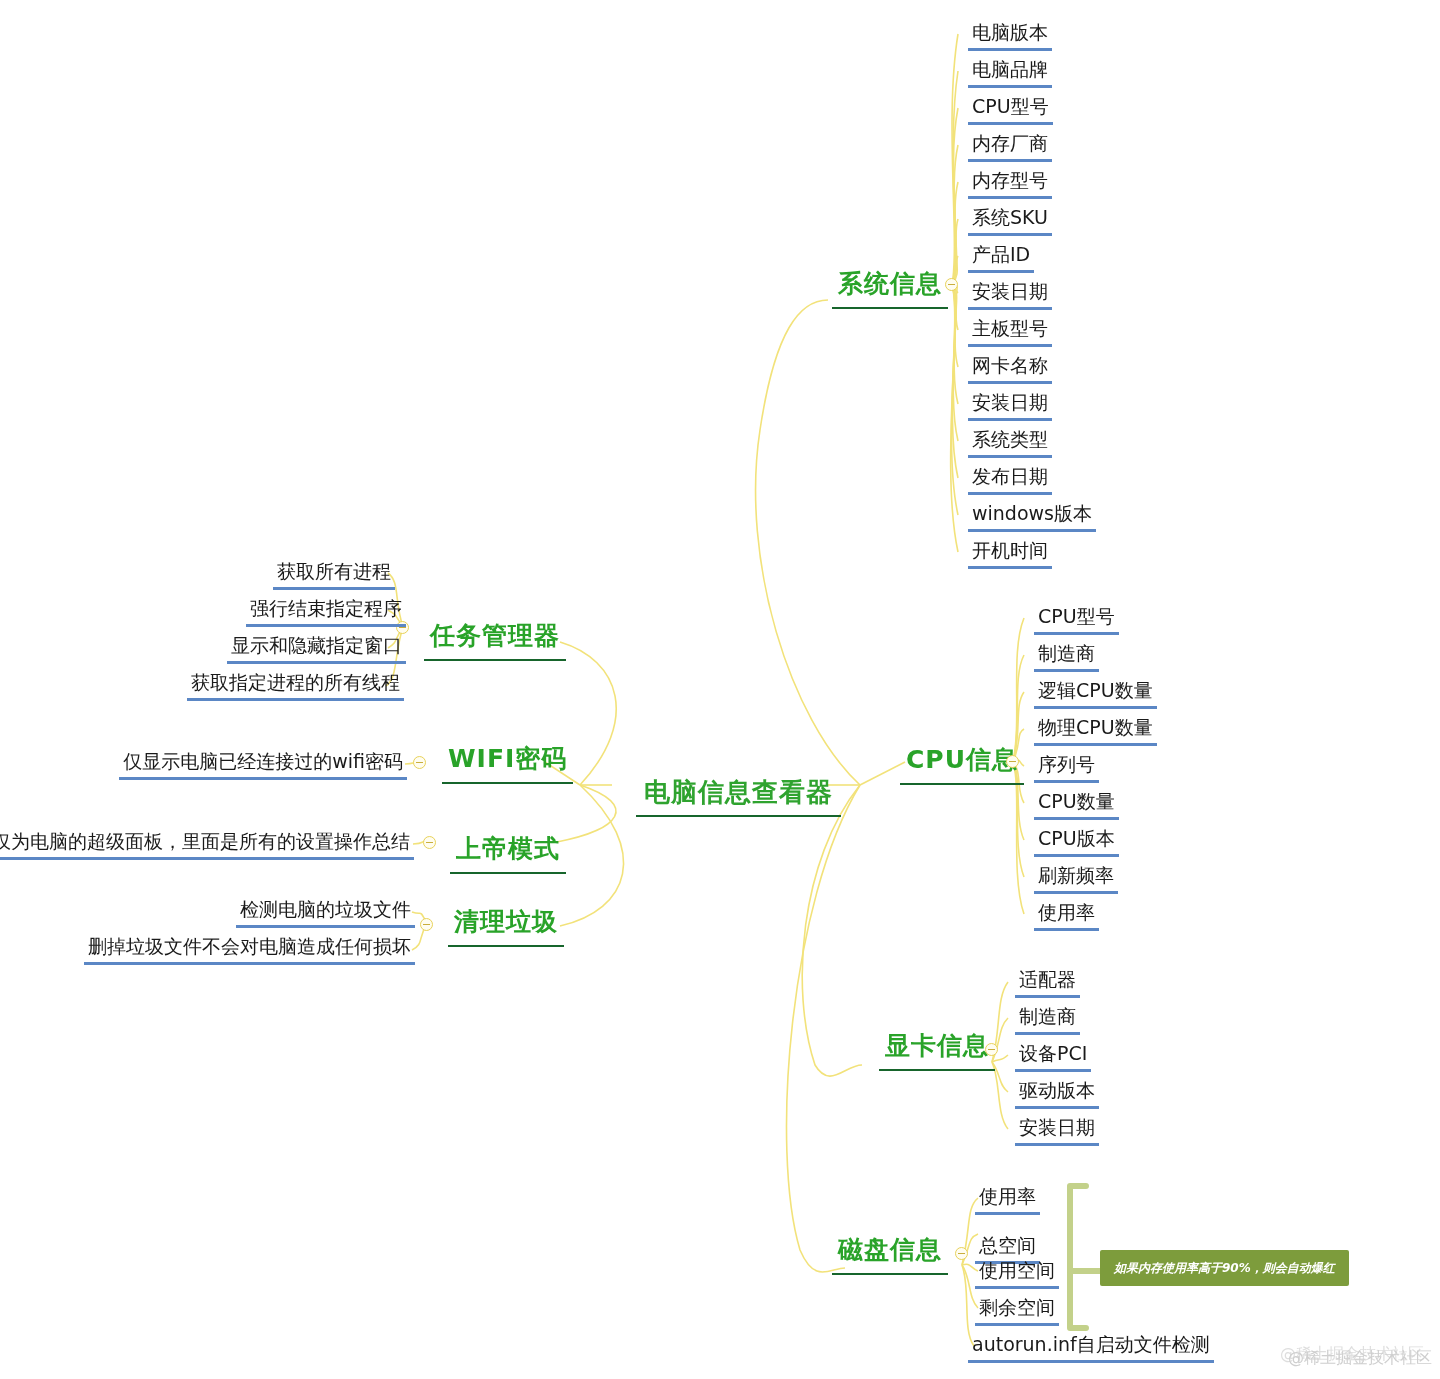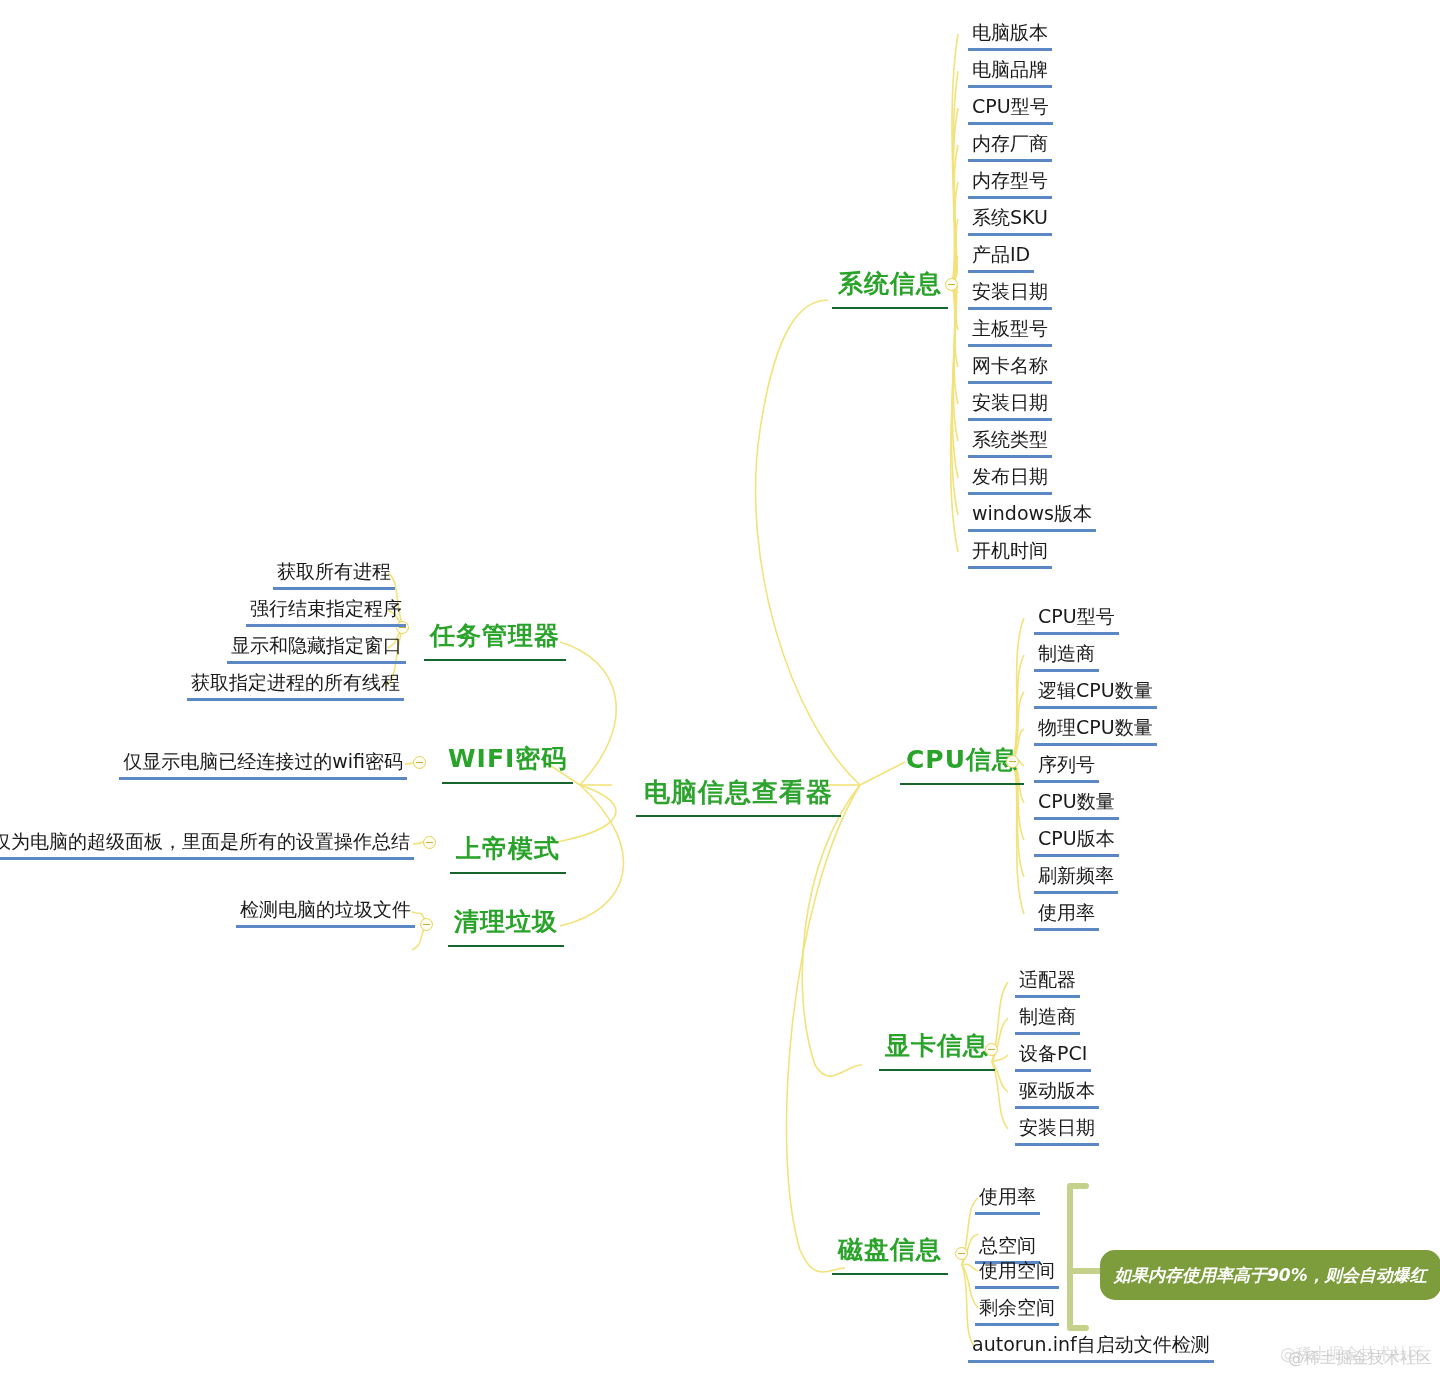--- a/index.html
+++ b/index.html
@@ -65,24 +65,24 @@
     width:7px;height:1px;background:#c9ae3d;
   }
 
   
   .note{
     position:absolute;
     background:#7d9c3c;
     color:#ffffff;
     font-style:italic;
     font-weight:bold;
-    font-size:17px;
+    font-size:12px;
     line-height:22px;
-    padding:14px 14px;
-    border-radius:15px;
+    padding:7px 14px;
+    border-radius:2px;
     white-space:nowrap;
     font-family:"DejaVu Sans","Liberation Sans",sans-serif;
   }
 
   
   .watermark{
     position:absolute;
     color:#cfcfcf;
     font-size:16px;
     white-space:nowrap;
@@ -256,20 +256,21 @@
   <div class="toggle" style="left:423px;top:836px;"></div>
 
   <div class="leaf left" style="right:1026px;top:828px;"><span>仅为电脑的超级面板，里面是所有的设置操作总结</span></div>
 
   <div class="branch" style="left:448px;top:906px;">
     <span>清理垃圾</span>
   </div>
   <div class="toggle" style="left:420px;top:918px;"></div>
 
   <div class="leaf left" style="right:1025px;top:896px;"><span>检测电脑的垃圾文件</span></div>
+  <div class="leaf left" style="right:1025px;top:933px;"><span>删掉垃圾文件不会对电脑造成任何损坏</span></div>
 
   <div class="watermark ghost" style="left:1280px;top:1344px;">
     <span>@稀土掘金技术社区</span>
   </div>
   <div class="watermark" style="left:1288px;top:1348px;">
     <span>@稀土掘金技术社区</span>
   </div>
 
 </div>
 

